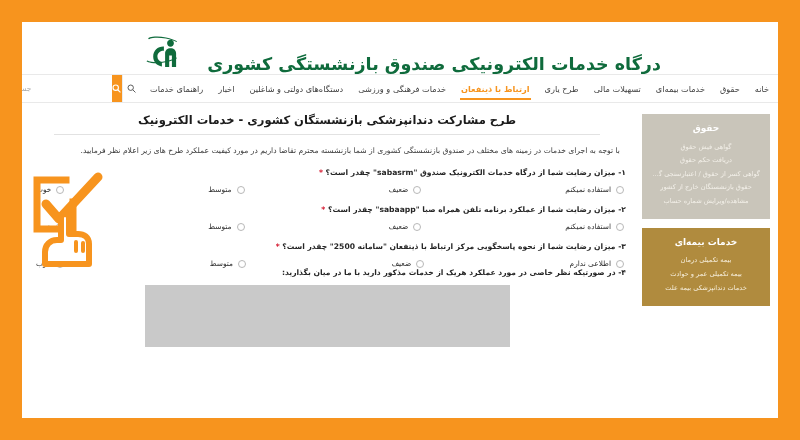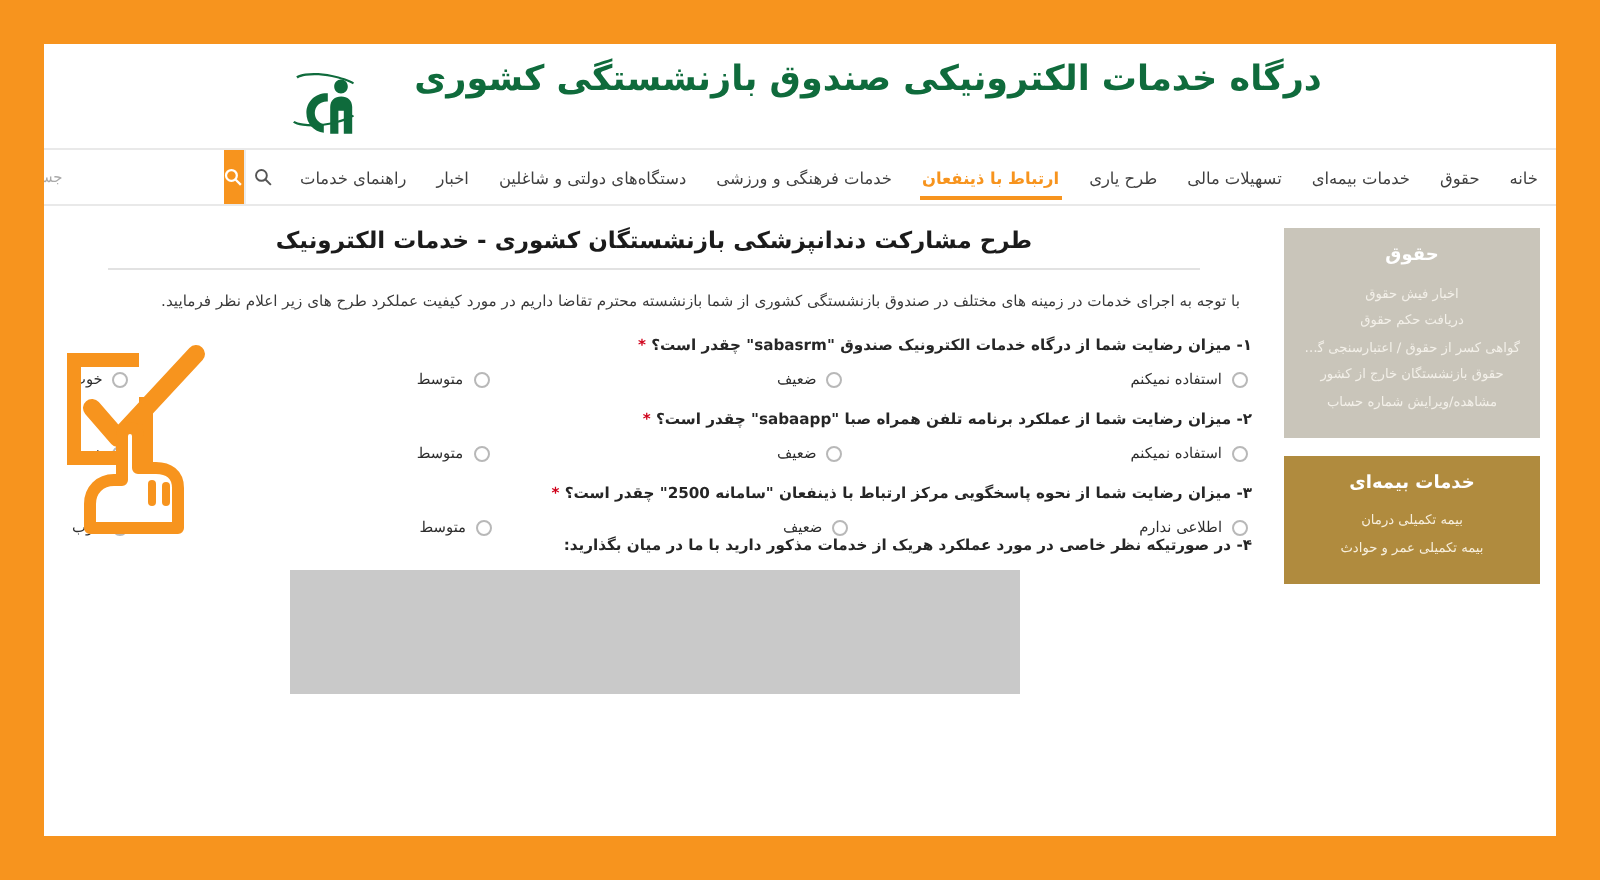--- a/index.html
+++ b/index.html
@@ -33,21 +33,21 @@
     position: relative;
     height: 52px;
   }
   #brand {
     position: absolute;
     top: 8px;
     right: 10px;
     left: 10px;
     display: flex;
     flex-direction: row-reverse;
-    align-items: flex-start;
+    align-items: flex-end;
     justify-content: center;
     gap: 14px;
   }
   #logo-wrap {
     width: 54px;
     height: 44px;
     display: flex;
     align-items: center;
     justify-content: center;
   }
@@ -313,31 +313,32 @@
         <input id="search-input" type="text" placeholder="جستجو" style="">
       </div>
     </div>
 
     <div id="body-row">
 
       <div id="sidebar">
 
         <div class="side-card grey">
           <div class="side-title">حقوق</div>
-          <div class="side-link">اخبار فیش حقوق</div>
+          <div class="side-link">گواهی فیش حقوق</div>
           <div class="side-link">دریافت حکم حقوق</div>
           <div class="side-link">گواهی کسر از حقوق / اعتبارسنجی گواهی</div>
           <div class="side-link">حقوق بازنشستگان خارج از کشور</div>
           <div class="side-link">مشاهده/ویرایش شماره حساب</div>
         </div>
 
         <div class="side-card gold">
           <div class="side-title">خدمات بیمه‌ای</div>
           <div class="side-link">بیمه تکمیلی درمان</div>
           <div class="side-link">بیمه تکمیلی عمر و حوادث</div>
+          <div class="side-link">خدمات دندانپزشکی بیمه علت</div>
         </div>
 
       </div>
 
       <div id="main">
 
         <div id="page-title">طرح مشارکت دندانپزشکی بازنشستگان کشوری - خدمات الکترونیک</div>
         <div id="intro">با توجه به اجرای خدمات در زمینه های مختلف در صندوق بازنشستگی کشوری از شما بازنشسته محترم تقاضا داریم در مورد کیفیت عملکرد طرح های زیر اعلام نظر فرمایید.</div>
 
         <div class="question-block">

